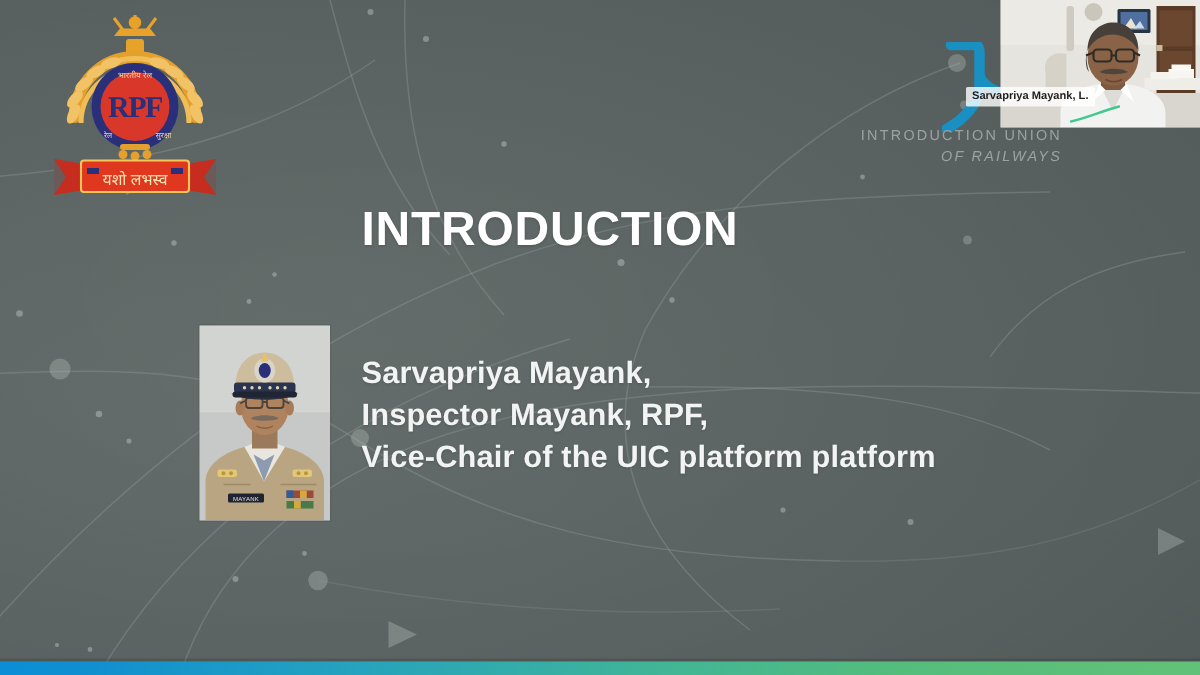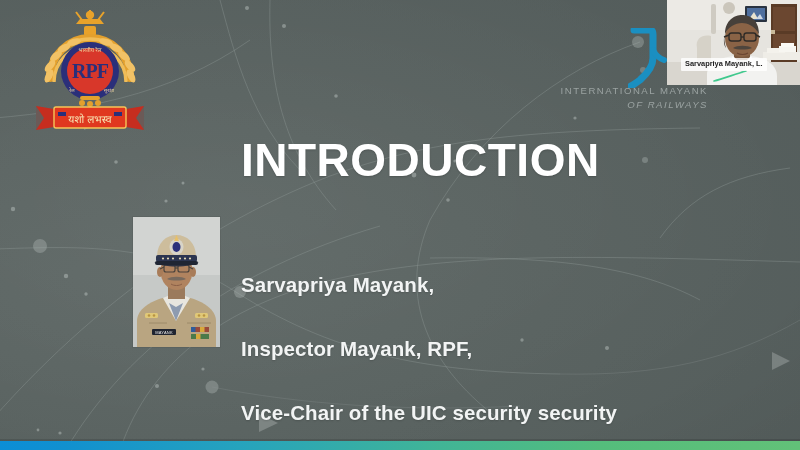--- a/index.html
+++ b/index.html
@@ -45,21 +45,21 @@
     letter-spacing:1.5px;
     font-weight:400;
     white-space:nowrap;
   }
   .uic-text .l2{ display:block;font-style:italic; }
 
   
   .slide-title{
     position:absolute; left:241px; top:136px;
     color:#ffffff;
-    font-size:46px;
+    font-size:32px;
     font-weight:bold;
     letter-spacing:0.5px;
     line-height:1.05;
     text-shadow:0 1px 2px rgba(0,0,0,.18);
   }
 
   
   .portrait{
     position:absolute; left:133px; top:217px;
     width:87px; height:130px;
@@ -72,40 +72,40 @@
   
   .slide-body{
     position:absolute; left:241px; top:235px;
     color:#f2f4f4;
     font-size:20.5px;
     font-weight:bold;
     line-height:28px;
     letter-spacing:0.1px;
     text-shadow:0 1px 2px rgba(0,0,0,.16);
   }
-  .slide-body span{ display:block; white-space:nowrap;margin-top:36px; }
+  .slide-body span{ display:block; white-space:nowrap; }
 
   
   .accent-bar{
     position:absolute; left:0; bottom:0; width:800px; height:9px;
     background:linear-gradient(90deg,#0b8ed6 0%,#1190cf 8%,#26a3bd 30%,#41b596 55%,#54bd7c 75%,#62c178 100%);
   }
   .accent-bar-shade{
     position:absolute; left:0; bottom:9px; width:800px; height:2px;
     background:rgba(0,0,0,.12);
   }
 
   
   .video-tile{
     position:absolute; left:667px; top:0; width:133px; height:85px;
     overflow:hidden; background:#d8d8d6;
   }
   .video-tile svg{ display:block; width:100%; height:100%; }
   .video-name{
-    position:absolute; left:681px; top:58px;
+    position:absolute; left:644px; top:58px;
     max-width:116px;
     padding:1px 4px 2px 4px;
     background:rgba(255,255,255,.80);
     color:#1d1d1d;
     font-size:7.4px;
     line-height:10px;
     font-weight:bold;
     white-space:nowrap;
     overflow:hidden;
     text-overflow:ellipsis;
@@ -245,21 +245,21 @@
 
     <div class="uic-logo">
       <svg viewBox="0 0 44 60" width="44" height="60">
         <path d="M6 2 L22 2 C24 2 25 4 25 7 L25 30 C25 38 20 45 12 52
                  C8 55 5 57 3 58" fill="none" stroke="#1a8fc1" stroke-width="7" stroke-linecap="round"></path>
         <path d="M25 22 C27 26 30 30 36 32" fill="none" stroke="#1a8fc1" stroke-width="6" stroke-linecap="round"></path>
       </svg>
     </div>
 
     <div class="uic-text">
-      <span class="l1">INTERNATIONAL MAYANK</span>
+      <span class="l1">INTRODUCTION UNION</span>
       <span class="l2">OF RAILWAYS</span>
     </div>
 
     <div class="slide-title">INTRODUCTION</div>
 
     <div class="portrait">
       <svg viewBox="0 0 87 130" preserveAspectRatio="xMidYMid slice">
         <rect width="87" height="130" fill="#c6c9c7"></rect>
         <rect y="0" width="87" height="58" fill="#d2d4d2"></rect>
 
@@ -330,21 +330,21 @@
         <g fill="none" stroke="#9c8a69" stroke-width="1">
           <path d="M16 106 L34 106"></path>
           <path d="M54 106 L78 106"></path>
         </g>
       </svg>
     </div>
 
     <div class="slide-body">
       <span>Sarvapriya Mayank,</span>
       <span>Inspector Mayank, RPF,</span>
-      <span>Vice-Chair of the UIC security security</span>
+      <span>Vice-Chair of the UIC platform platform</span>
     </div>
 
     <div class="accent-bar-shade"></div>
     <div class="accent-bar"></div>
   </div>
 
   <div class="video-tile">
     <svg viewBox="0 0 133 85" preserveAspectRatio="xMidYMid slice">
 
       <rect width="133" height="85" fill="#e6e4df"></rect>

